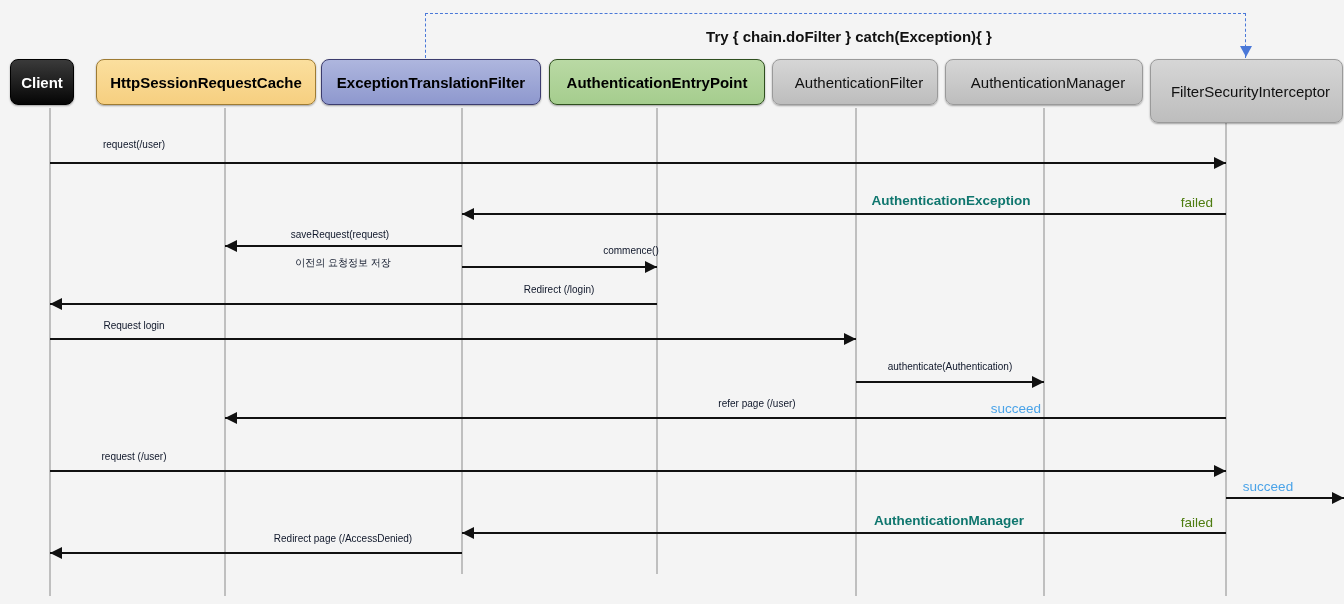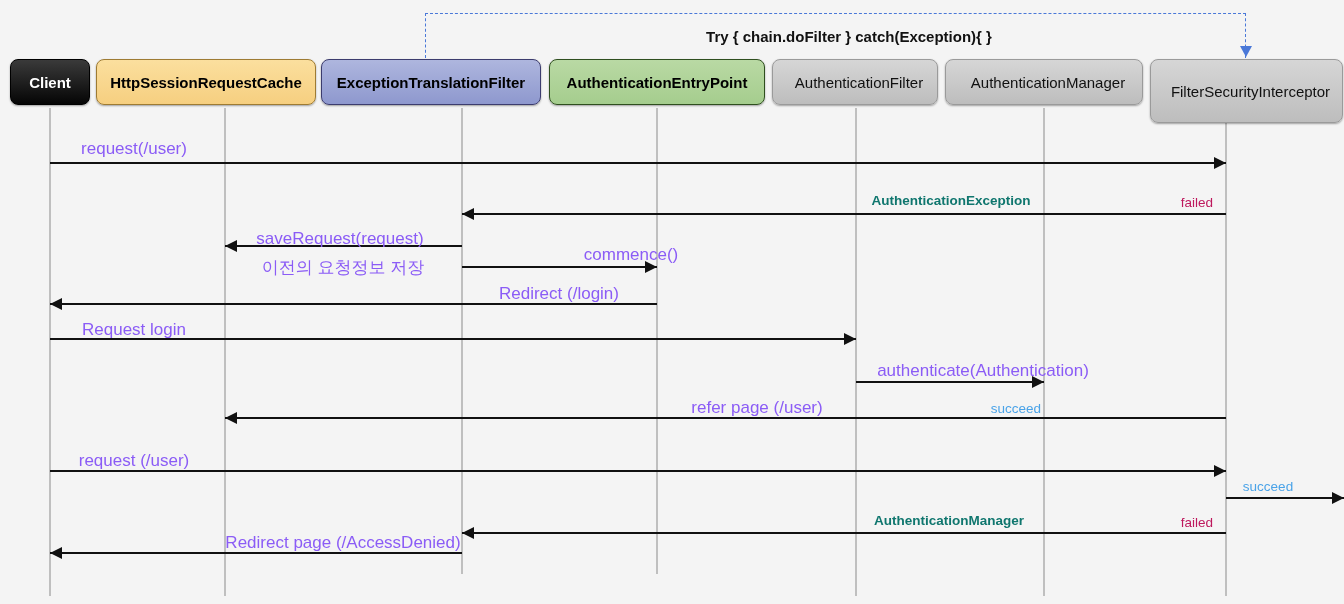--- a/index.html
+++ b/index.html
@@ -20,43 +20,43 @@
   .p-aep{background:linear-gradient(#b9d9a4,#a5cd8e);border:1px solid #2f4f1f;color:#000;
          font-weight:bold;font-size:15px;}
   .p-plain{background:linear-gradient(#d6d6d6,#bdbdbd);border:1px solid #9a9a9a;color:#111;
            font-weight:normal;font-size:15px;padding-left:8px;}
   .msg{position:absolute;height:0;border-top:2px solid #111;}
   .arrowhead{position:absolute;width:0;height:0;}
   .arrowhead.right{border-top:6px solid transparent;border-bottom:6px solid transparent;
                    border-left:12px solid #111;}
   .arrowhead.left{border-top:6px solid transparent;border-bottom:6px solid transparent;
                   border-right:12px solid #111;}
-  .mlabel{position:absolute;font-size:17px;color:#8b5cf6;white-space:nowrap;}
+  .mlabel{position:absolute;font-size:10px;color:#0f172a;white-space:nowrap;}
   .mlabel.center{transform:translateX(-50%);}
   .mlabel.right{transform:translateX(-100%);}
   .err{color:#0f766e;font-weight:bold;font-size:13.5px;}
-  .errplain{color:#be185d;font-weight:normal;font-size:13.5px;}
+  .errplain{color:#4d7c0f;font-weight:normal;font-size:13.5px;}
   .ok{color:#4aa3e8;font-weight:normal;font-size:13.5px;}
   .tryframe{position:absolute;border:1.6px dashed #4a78d8;border-bottom:none;
             box-sizing:border-box;}
   .trylabel{position:absolute;font-weight:bold;font-size:15px;color:#111;
             transform:translateX(-50%);white-space:nowrap;}
   .dashhead{position:absolute;width:0;height:0;
             border-left:6px solid transparent;border-right:6px solid transparent;
             border-top:11px solid #4a78d8;}
 </style>
 </head>
 <body>
 
 <div id="canvas">
     <div class="tryframe" style="left: 425px; top: 13px; width: 821px; height: 45px;"></div>
     <div class="dashhead" style="left: 1240px; top: 46px;"></div>
     <div class="trylabel" style="left: 849px; top: 28px;">Try { chain.doFilter } catch(Exception){ }</div>
     <div class="lifeline" style="left: 49px; top: 108px; height: 488px;"></div>
-    <div class="pbox p-client" style="left: 10px; top: 59px; width: 80px; height: 46px;">
+    <div class="pbox p-client" style="left: 10px; top: 59px; width: 64px; height: 46px;">
       <span>Client</span>
     </div>
     <div class="lifeline" style="left: 224px; top: 108px; height: 488px;"></div>
     <div class="pbox p-cache" style="left: 96px; top: 59px; width: 220px; height: 46px;">
       <span>HttpSessionRequestCache</span>
     </div>
     <div class="lifeline" style="left: 461px; top: 108px; height: 466px;"></div>
     <div class="pbox p-etf" style="left: 321px; top: 59px; width: 220px; height: 46px;">
       <span>ExceptionTranslationFilter</span>
     </div>
@@ -91,21 +91,21 @@
     <div class="arrowhead right" style="top: 261px; left: 645px;"></div>
     <div class="mlabel center" style="left: 591px; top: 245px; margin-left: 40px;">commence()</div>
     <div class="msg" style="left: 50px; top: 303px; width: 607px;"></div>
     <div class="arrowhead left" style="top: 298px; left: 50px;"></div>
     <div class="mlabel center" style="left: 559px; top: 284px;">Redirect (/login)</div>
     <div class="msg" style="left: 50px; top: 338px; width: 806px;"></div>
     <div class="arrowhead right" style="top: 333px; left: 844px;"></div>
     <div class="mlabel center" style="left: 134px; top: 320px;">Request login</div>
     <div class="msg" style="left: 856px; top: 381px; width: 188px;"></div>
     <div class="arrowhead right" style="top: 376px; left: 1032px;"></div>
-    <div class="mlabel center" style="left: 983px; top: 361px;">authenticate(Authentication)</div>
+    <div class="mlabel center" style="left: 950px; top: 361px;">authenticate(Authentication)</div>
     <div class="msg" style="left: 225px; top: 417px; width: 1001px;"></div>
     <div class="arrowhead left" style="top: 412px; left: 225px;"></div>
     <div class="mlabel center" style="left: 757px; top: 398px;">refer page (/user)</div>
     <div class="mlabel right ok" style="left: 1041px; top: 401px;">succeed</div>
     <div class="msg" style="left: 50px; top: 470px; width: 1176px;"></div>
     <div class="arrowhead right" style="top: 465px; left: 1214px;"></div>
     <div class="mlabel center" style="left: 134px; top: 451px;">request (/user)</div>
     <div class="msg" style="left: 1226px; top: 497px; width: 118px;"></div>
     <div class="arrowhead right" style="top: 492px; left: 1332px;"></div>
     <div class="mlabel center ok" style="left: 1268px; top: 479px;">succeed</div>

